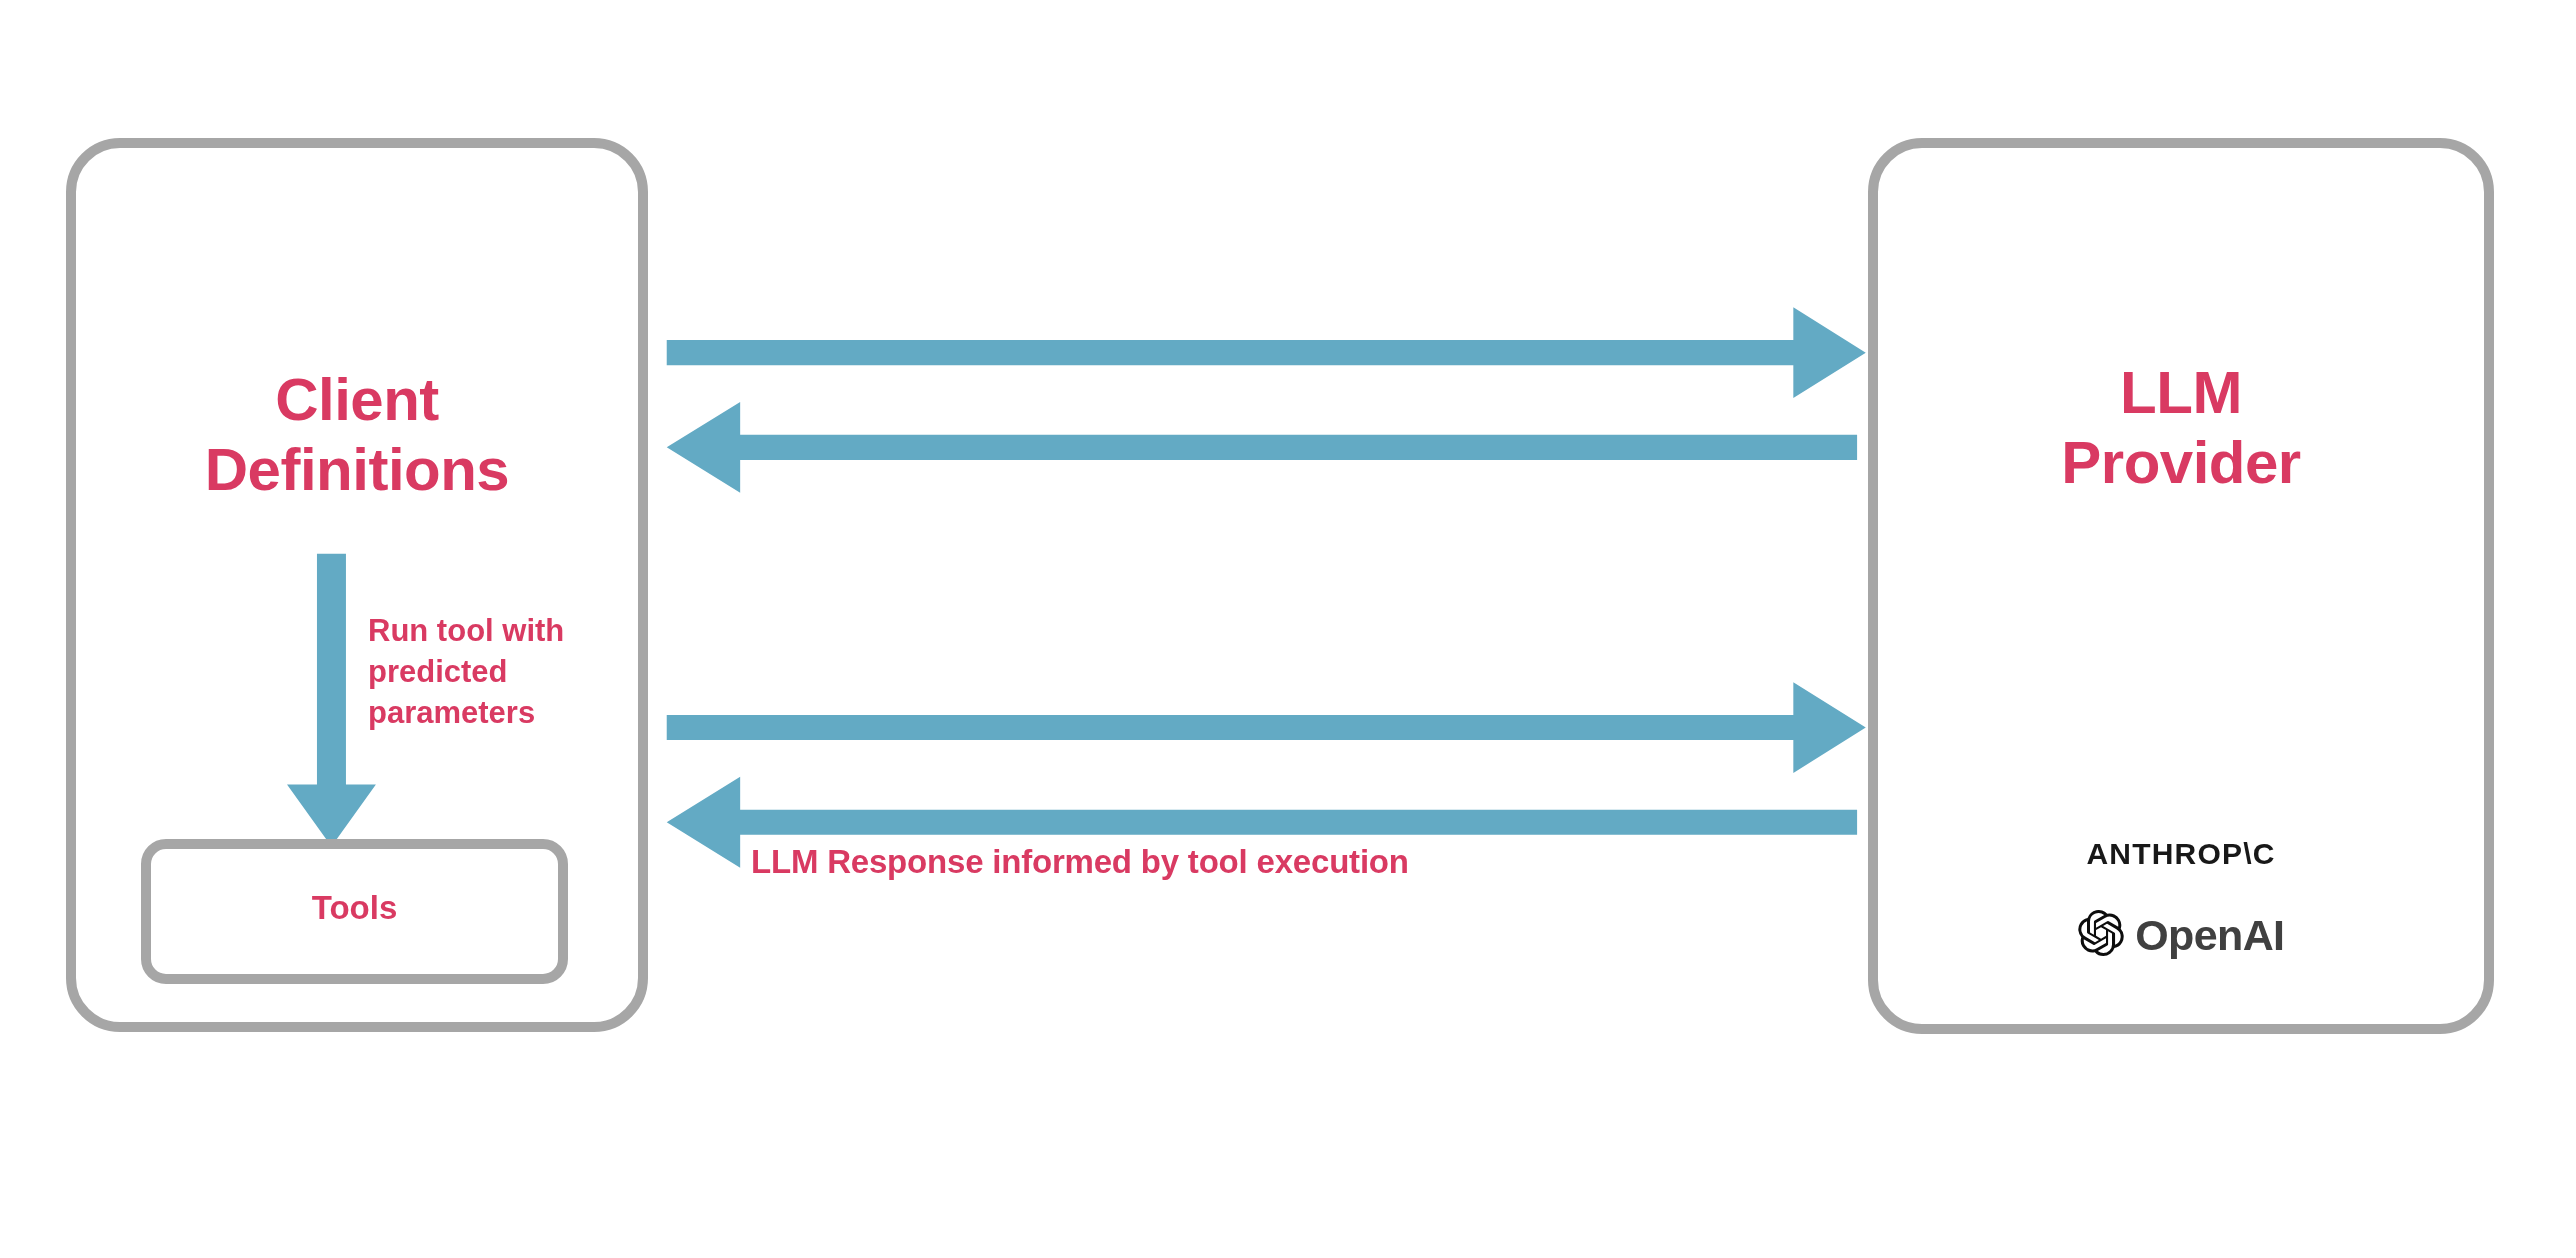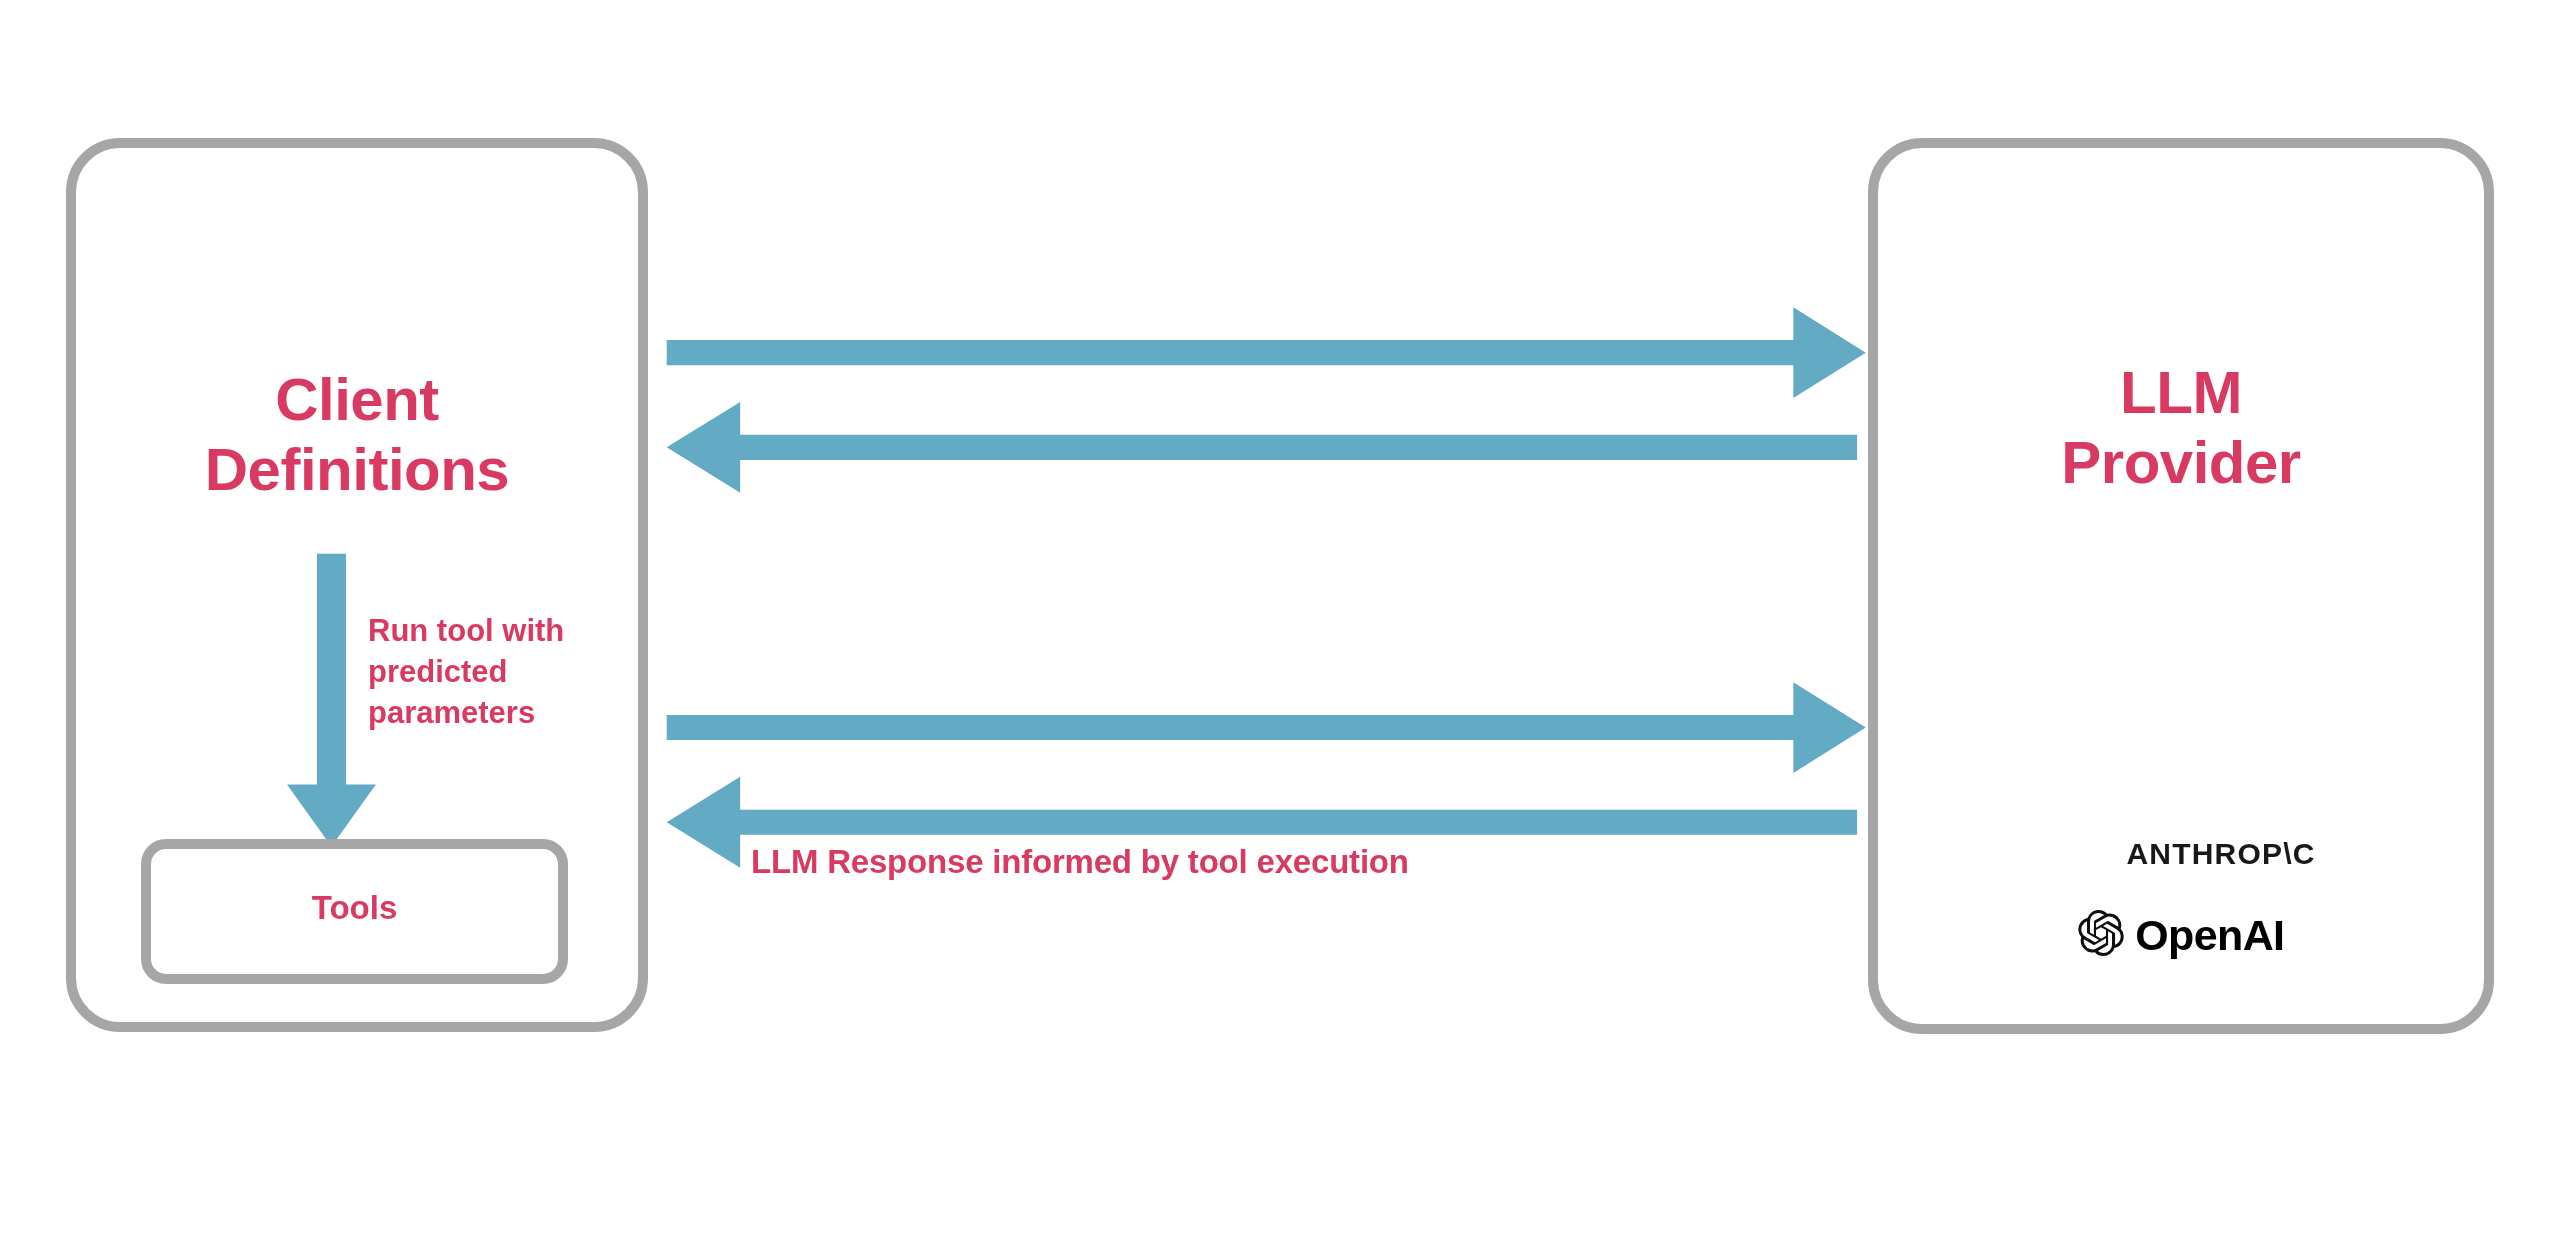--- a/index.html
+++ b/index.html
@@ -128,34 +128,33 @@
   #anthropic-logo {
     position: absolute;
     left: 1868px;
     top: 837px;
     width: 626px;
     text-align: center;
     color: #181818;
     font-size: 30px;
     font-weight: bold;
     letter-spacing: 1.2px;
-    padding-left: 40px;
   }
   #openai-logo {
     position: absolute;
     left: 1868px;
     top: 910px;
     width: 626px;
     display: flex;
     align-items: center;
     justify-content: center;
     gap: 11.6px;
   }
   #openai-wordmark {
-    color: #000000;
+    color: #404040;
     font-size: 43px;
     font-weight: bold;
     letter-spacing: -0.6px;
   }
 </style>
 </head>
 <body>
 
 <div id="canvas">
 

